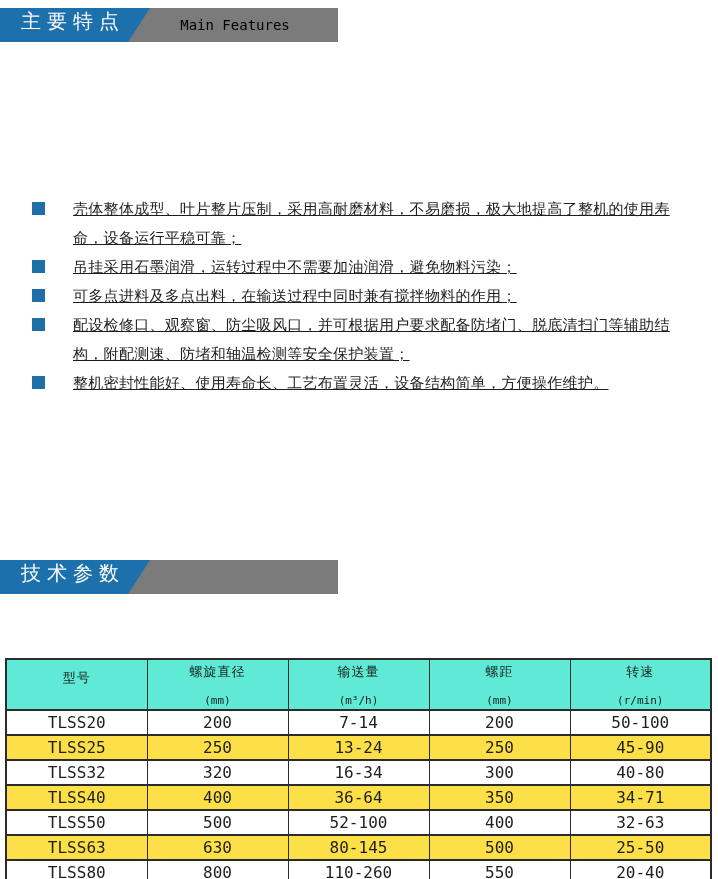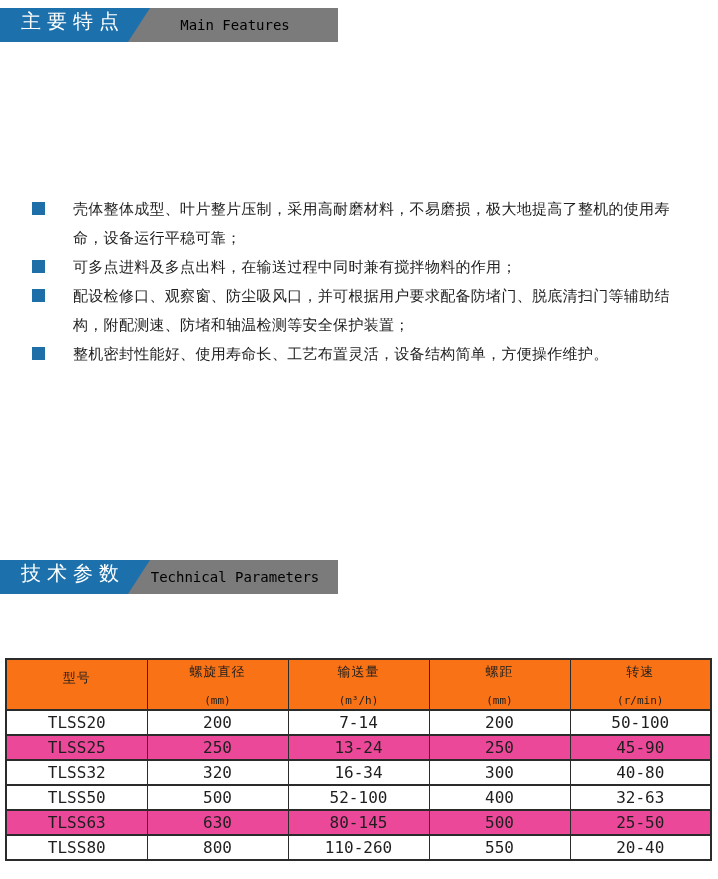--- a/index.html
+++ b/index.html
@@ -47,20 +47,21 @@
 
   
   .features {
     position: absolute;
     top: 194px; left: 32px; width: 660px;
     list-style: none; margin: 0; padding: 0;
   }
   .feature-item {
     display: flex;
     align-items: flex-start;
+    text-decoration: underline;
   }
   .bullet-square {
     flex: 0 0 13px;
     width: 13px; height: 13px;
     margin-top: 8px;
     background: #1e6ea7;
   }
   .feature-text {
     margin-left: 28px;
     font-size: 15px;
@@ -78,74 +79,77 @@
     text-align: center;
   }
   .param-table th, .param-table td {
     border: 1px solid #2b2b2b;
     border-top-width: 2px;
     border-bottom-width: 2px;
     padding: 0;
   }
   .param-table { border: 2px solid #2b2b2b; }
   .param-table th {
-    background: #f97316;
+    background: #5eead4;
     height: 49px;
     font-weight: normal;
     vertical-align: middle;
     text-align: center;
   }
   .col-name { font-size: 13px; letter-spacing: 1px; }
   .col-unit {
     font-size: 11px;
     font-family: "DejaVu Sans Mono", monospace;
     margin-top: 13px;
   }
   .param-table td {
     height: 23px;
     font-size: 16px;
     font-family: "DejaVu Sans Mono", monospace;
     background: #ffffff;
   }
-  .param-table tr.alt td { background: #ec4899; margin-left: 45px; }
+  .param-table tr.alt td { background: #fde047; margin-left: 45px; }
 </style>
 </head>
 <body>
 
 <div class="banner" id="banner-features">
   <div class="banner-blue">
     <span class="banner-title-cn">主要特点</span>
   </div>
   <span class="banner-title-en">Main Features</span>
 </div>
 
 <ul class="features">
   <li class="feature-item">
     <span class="bullet-square"></span>
     <span class="feature-text">壳体整体成型、叶片整片压制，采用高耐磨材料，不易磨损，极大地提高了整机的使用寿命，设备运行平稳可靠；</span>
   </li>
   <li class="feature-item">
     <span class="bullet-square"></span>
+    <span class="feature-text">吊挂采用石墨润滑，运转过程中不需要加油润滑，避免物料污染；</span>
+  </li>
+  <li class="feature-item">
+    <span class="bullet-square"></span>
     <span class="feature-text">可多点进料及多点出料，在输送过程中同时兼有搅拌物料的作用；</span>
   </li>
   <li class="feature-item">
     <span class="bullet-square"></span>
     <span class="feature-text">配设检修口、观察窗、防尘吸风口，并可根据用户要求配备防堵门、脱底清扫门等辅助结构，附配测速、防堵和轴温检测等安全保护装置；</span>
   </li>
   <li class="feature-item">
     <span class="bullet-square"></span>
     <span class="feature-text">整机密封性能好、使用寿命长、工艺布置灵活，设备结构简单，方便操作维护。</span>
   </li>
 </ul>
 
 <div class="banner" id="banner-params">
   <div class="banner-blue">
     <span class="banner-title-cn">技术参数</span>
   </div>
-  <span class="banner-title-en">Technical Parameters</span>
 </div>
 
 <table class="param-table">
   <thead>
     <tr>
       <th>
         <div class="col-name">型号</div>
         <div class="col-unit"></div>
       </th>
       <th>
@@ -181,20 +185,27 @@
       <td>250</td>
       <td>45-90</td>
     </tr>
     <tr>
       <td>TLSS32</td>
       <td>320</td>
       <td>16-34</td>
       <td>300</td>
       <td>40-80</td>
     </tr>
+    <tr class="alt">
+      <td>TLSS40</td>
+      <td>400</td>
+      <td>36-64</td>
+      <td>350</td>
+      <td>34-71</td>
+    </tr>
     <tr>
       <td>TLSS50</td>
       <td>500</td>
       <td>52-100</td>
       <td>400</td>
       <td>32-63</td>
     </tr>
     <tr class="alt">
       <td>TLSS63</td>
       <td>630</td>

